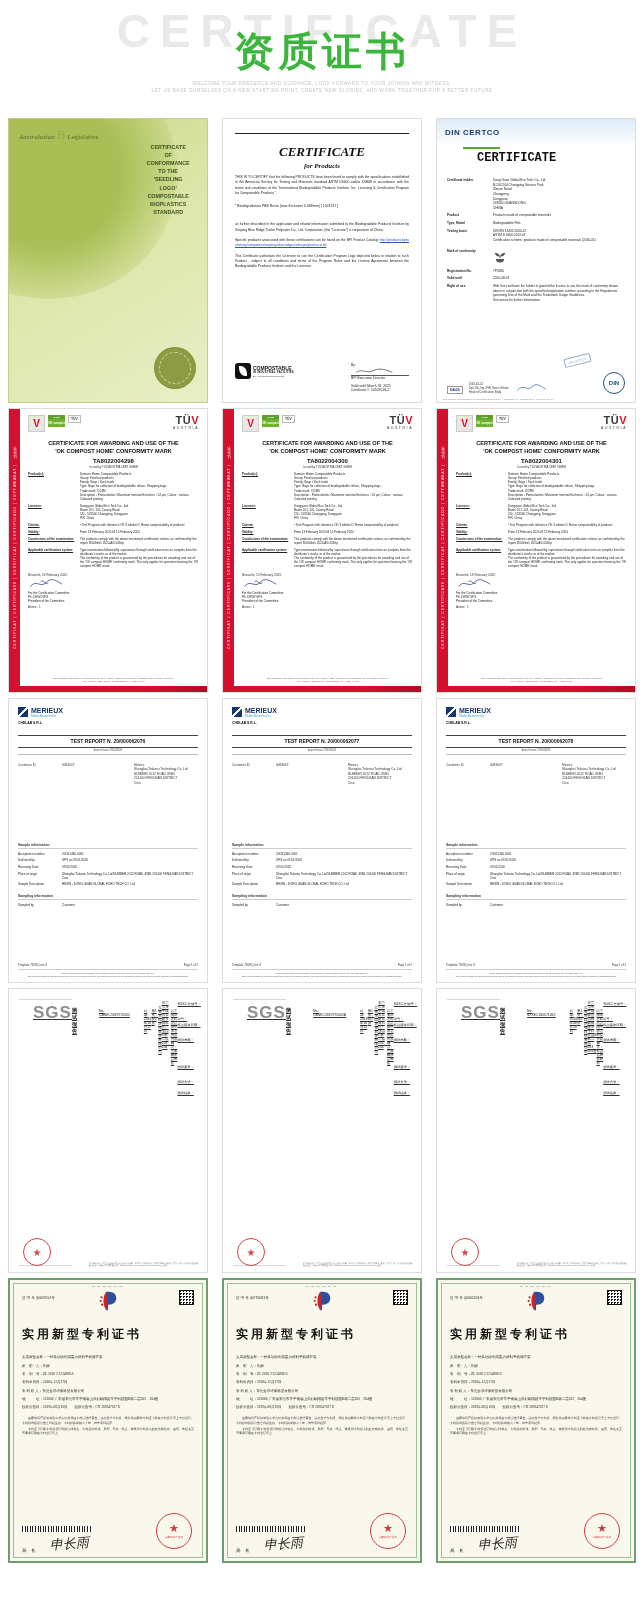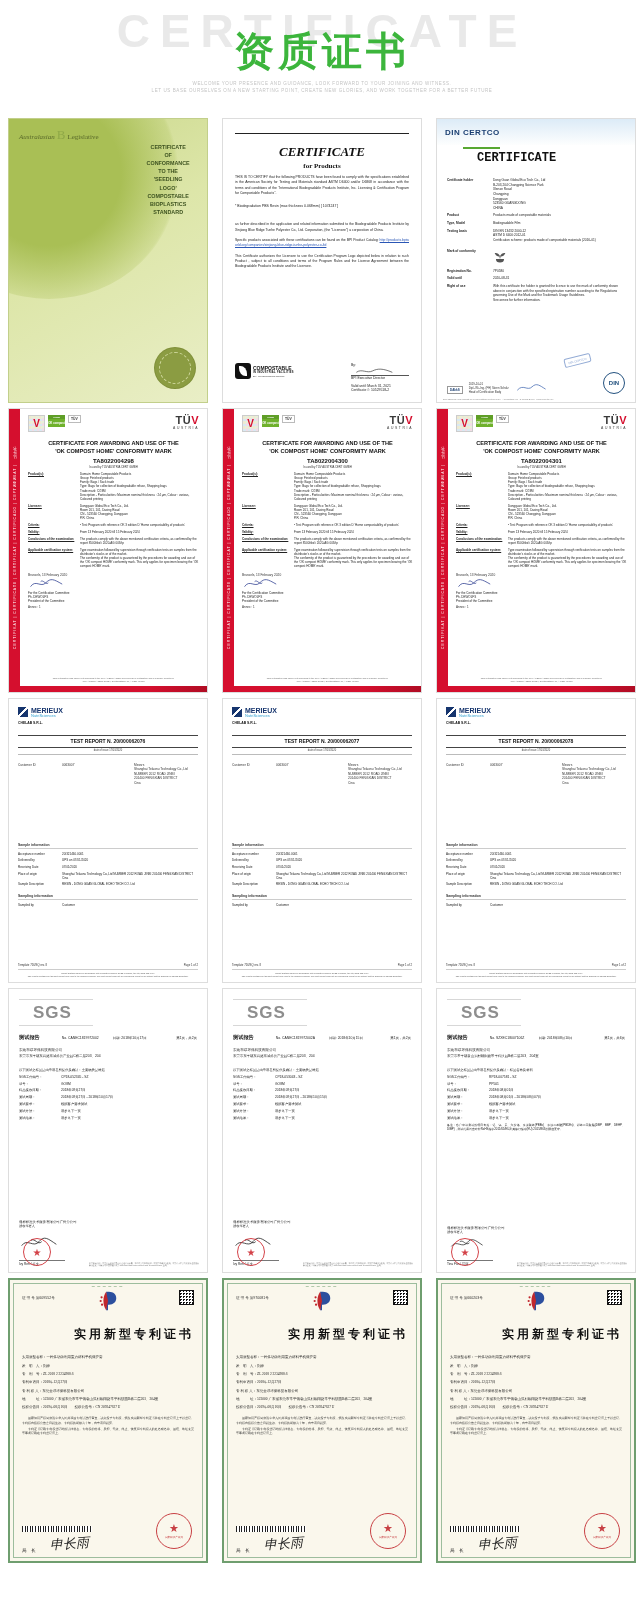--- a/index.html
+++ b/index.html
@@ -36,21 +36,21 @@
   .abap .fld .v{flex:1;font-size:3.3px;font-weight:bold;color:#41511f;}
   .abap .sig{margin-top:auto;display:flex;align-items:flex-end;}
   .abap .signatory{font-size:3.4px;font-weight:bold;color:#3d5220;}
   .abap .seal{position:absolute;right:12px;bottom:14px;width:40px;height:40px;border-radius:50%;background:#8b9c42;box-shadow:0 0 0 1px #7f8f39;}
   .abap .seal::after{content:"";position:absolute;inset:4px;border-radius:50%;border:1px dashed #cdd69a;}
 
   
   .bpi .inner{padding:14px 12px 10px;height:100%;box-sizing:border-box;display:flex;flex-direction:column;}
   .bpi .rule{border-top:1.5px solid #222;margin-bottom:10px;}
   .bpi .t1{text-align:center;font-family:"Liberation Serif",serif;font-weight:bold;font-style:italic;font-size:13px;color:#111;}
-  .bpi .t2{text-align:center;font-family:"Liberation Serif",serif;font-weight:bold;font-size:7px;color:#111;margin-top:2px;}
+  .bpi .t2{text-align:center;font-family:"Liberation Serif",serif;font-weight:bold;font-style:italic;font-size:7px;color:#111;margin-top:2px;}
   .bpi p{margin:5px 0 0;font-size:3.4px;line-height:1.55;text-align:justify;color:#222;}
   .bpi .bullet{margin:8px 0;font-size:3.5px;}
   .bpi a{color:#2a56b5;text-decoration:underline;word-break:break-all;}
   .bpi .bottom{margin-top:auto;display:flex;align-items:flex-start;gap:8px;}
   .bpi .bpilogo{display:flex;gap:2px;align-items:center;}
   .bpi .bpimark{width:16px;height:16px;background:#111;border-radius:3px;position:relative;flex:none;}
   .bpi .bpimark::after{content:"";position:absolute;left:4px;top:3px;width:8px;height:10px;background:#fff;border-radius:0 80% 0 80%;}
   .bpi .bpitext .c1{font-size:5px;font-weight:bold;color:#111;}
   .bpi .bpitext .c2{font-size:2.6px;font-weight:bold;color:#111;letter-spacing:.3px;}
   .bpi .bpitext .c3{font-size:2px;color:#333;margin-top:1px;}
@@ -116,21 +116,21 @@
   .mer .messrs{margin-left:auto;width:64px;font-size:3.2px;line-height:1.4;}
   .mer .sect{font-size:3.4px;font-weight:bold;margin-top:58px;border-bottom:.4px solid #ccc;padding-bottom:1px;}
   .mer .sect2{margin-top:8px;}
   .mer .fld{display:flex;margin-top:2.6px;}
   .mer .fld .l{width:44px;flex:none;font-size:3px;color:#222;}
   .mer .fld .v{flex:1;font-size:3px;color:#222;line-height:1.35;}
   .mer .endrow{margin-top:auto;display:flex;justify-content:space-between;font-size:2.8px;color:#333;}
   .mer .legal{font-size:2.1px;color:#555;text-align:center;line-height:1.5;margin-top:2px;border-top:.4px solid #ccc;padding-top:1.5px;}
 
   
-  .sgs .inner{padding:10px 10px 6px;height:100%;box-sizing:border-box;display:flex;flex-direction:column;position:relative;}
+  .sgs .inner{padding:10px 10px 6px;height:100%;box-sizing:border-box;display:flex;flex-direction:row;position:relative;text-decoration:underline;}
   .sgs .slogo{font-size:17px;font-weight:bold;color:#8e8e8e;letter-spacing:1px;line-height:1;border-bottom:1px solid #d7d7d7;padding:4px 0 4px 14px;border-top:1px solid #d7d7d7;width:60px;}
   .sgs .hline{display:flex;margin-top:8px;align-items:baseline;}
   .sgs .rl{font-size:5.2px;font-weight:bold;color:#111;}
   .sgs .no{font-size:3.4px;margin-left:22px;color:#222;}
   .sgs .dt{font-size:3.4px;margin-left:14px;color:#222;}
   .sgs .pg{font-size:3.4px;margin-left:auto;color:#222;}
   .sgs .comp{font-size:3.6px;margin-top:7px;color:#222;}
   .sgs .addr{font-size:3.4px;margin-top:2px;color:#222;}
   .sgs .intro{font-size:3.3px;margin-top:10px;color:#222;}
   .sgs .fld{display:flex;margin-top:2.8px;}
@@ -144,21 +144,21 @@
   .sgs .legal{position:absolute;right:8px;bottom:5px;width:110px;font-size:1.9px;color:#777;line-height:1.45;text-align:justify;}
 
   
   .pat{background:#faf7ec;border:2px solid #6f9e6f;}
   .pat::before{content:"";position:absolute;inset:3px;border:1px solid #9dbd9d;pointer-events:none;}
   .pat .inner{position:relative;padding:12px 12px 8px;height:100%;box-sizing:border-box;display:flex;flex-direction:column;}
   .pat .topwave{position:absolute;top:3px;left:50%;transform:translateX(-50%);color:#6f9e6f;font-size:6px;letter-spacing:2px;}
   .pat .cno{font-size:3.6px;color:#333;margin-top:4px;}
   .pat .emblem{position:absolute;top:10px;left:50%;transform:translateX(-50%);}
   .pat .qr{position:absolute;top:10px;right:12px;width:15px;height:15px;background:conic-gradient(#111 0 25%,#fff 0 50%) 0 0/3px 3px,#fff;outline:1px solid #111;outline-offset:-1px;}
-  .pat .t{margin-top:26px;text-align:right;font-family:Liberation Sans, sans-serif;font-weight:bold;font-size:12px;letter-spacing:3px;color:#111;}
+  .pat .t{margin-top:26px;text-align:left;font-family:Liberation Sans, sans-serif;font-weight:bold;font-size:12px;letter-spacing:3px;color:#111;}
   .pat .fields{margin-top:9px;}
   .pat .fld{display:flex;margin-top:3.4px;}
   .pat .fld .l{flex:none;font-size:3.5px;color:#222;font-family:"Liberation Serif",serif;}
   .pat .fld .v{flex:1;font-size:3.5px;color:#222;font-family:"Liberation Serif",serif;line-height:1.4;}
   .pat .legal{margin-top:6px;font-size:3px;color:#333;line-height:1.6;text-align:justify;font-family:"Liberation Serif",serif;}
   .pat .legal p{margin:0 0 1px;text-indent:2em;}
   .pat .barcode{margin-top:auto;width:70px;height:6px;background:repeating-linear-gradient(90deg,#222 0 1px,#fff 1px 2.6px);}
   .pat .sigrow{display:flex;align-items:flex-end;margin-top:3px;}
   .pat .cl{font-size:4.5px;color:#222;font-family:"Liberation Serif",serif;}
   .pat .cn{font-size:13px;font-family:"Liberation Serif",serif;font-style:italic;transform:rotate(-4deg);margin-left:14px;color:#222;}

